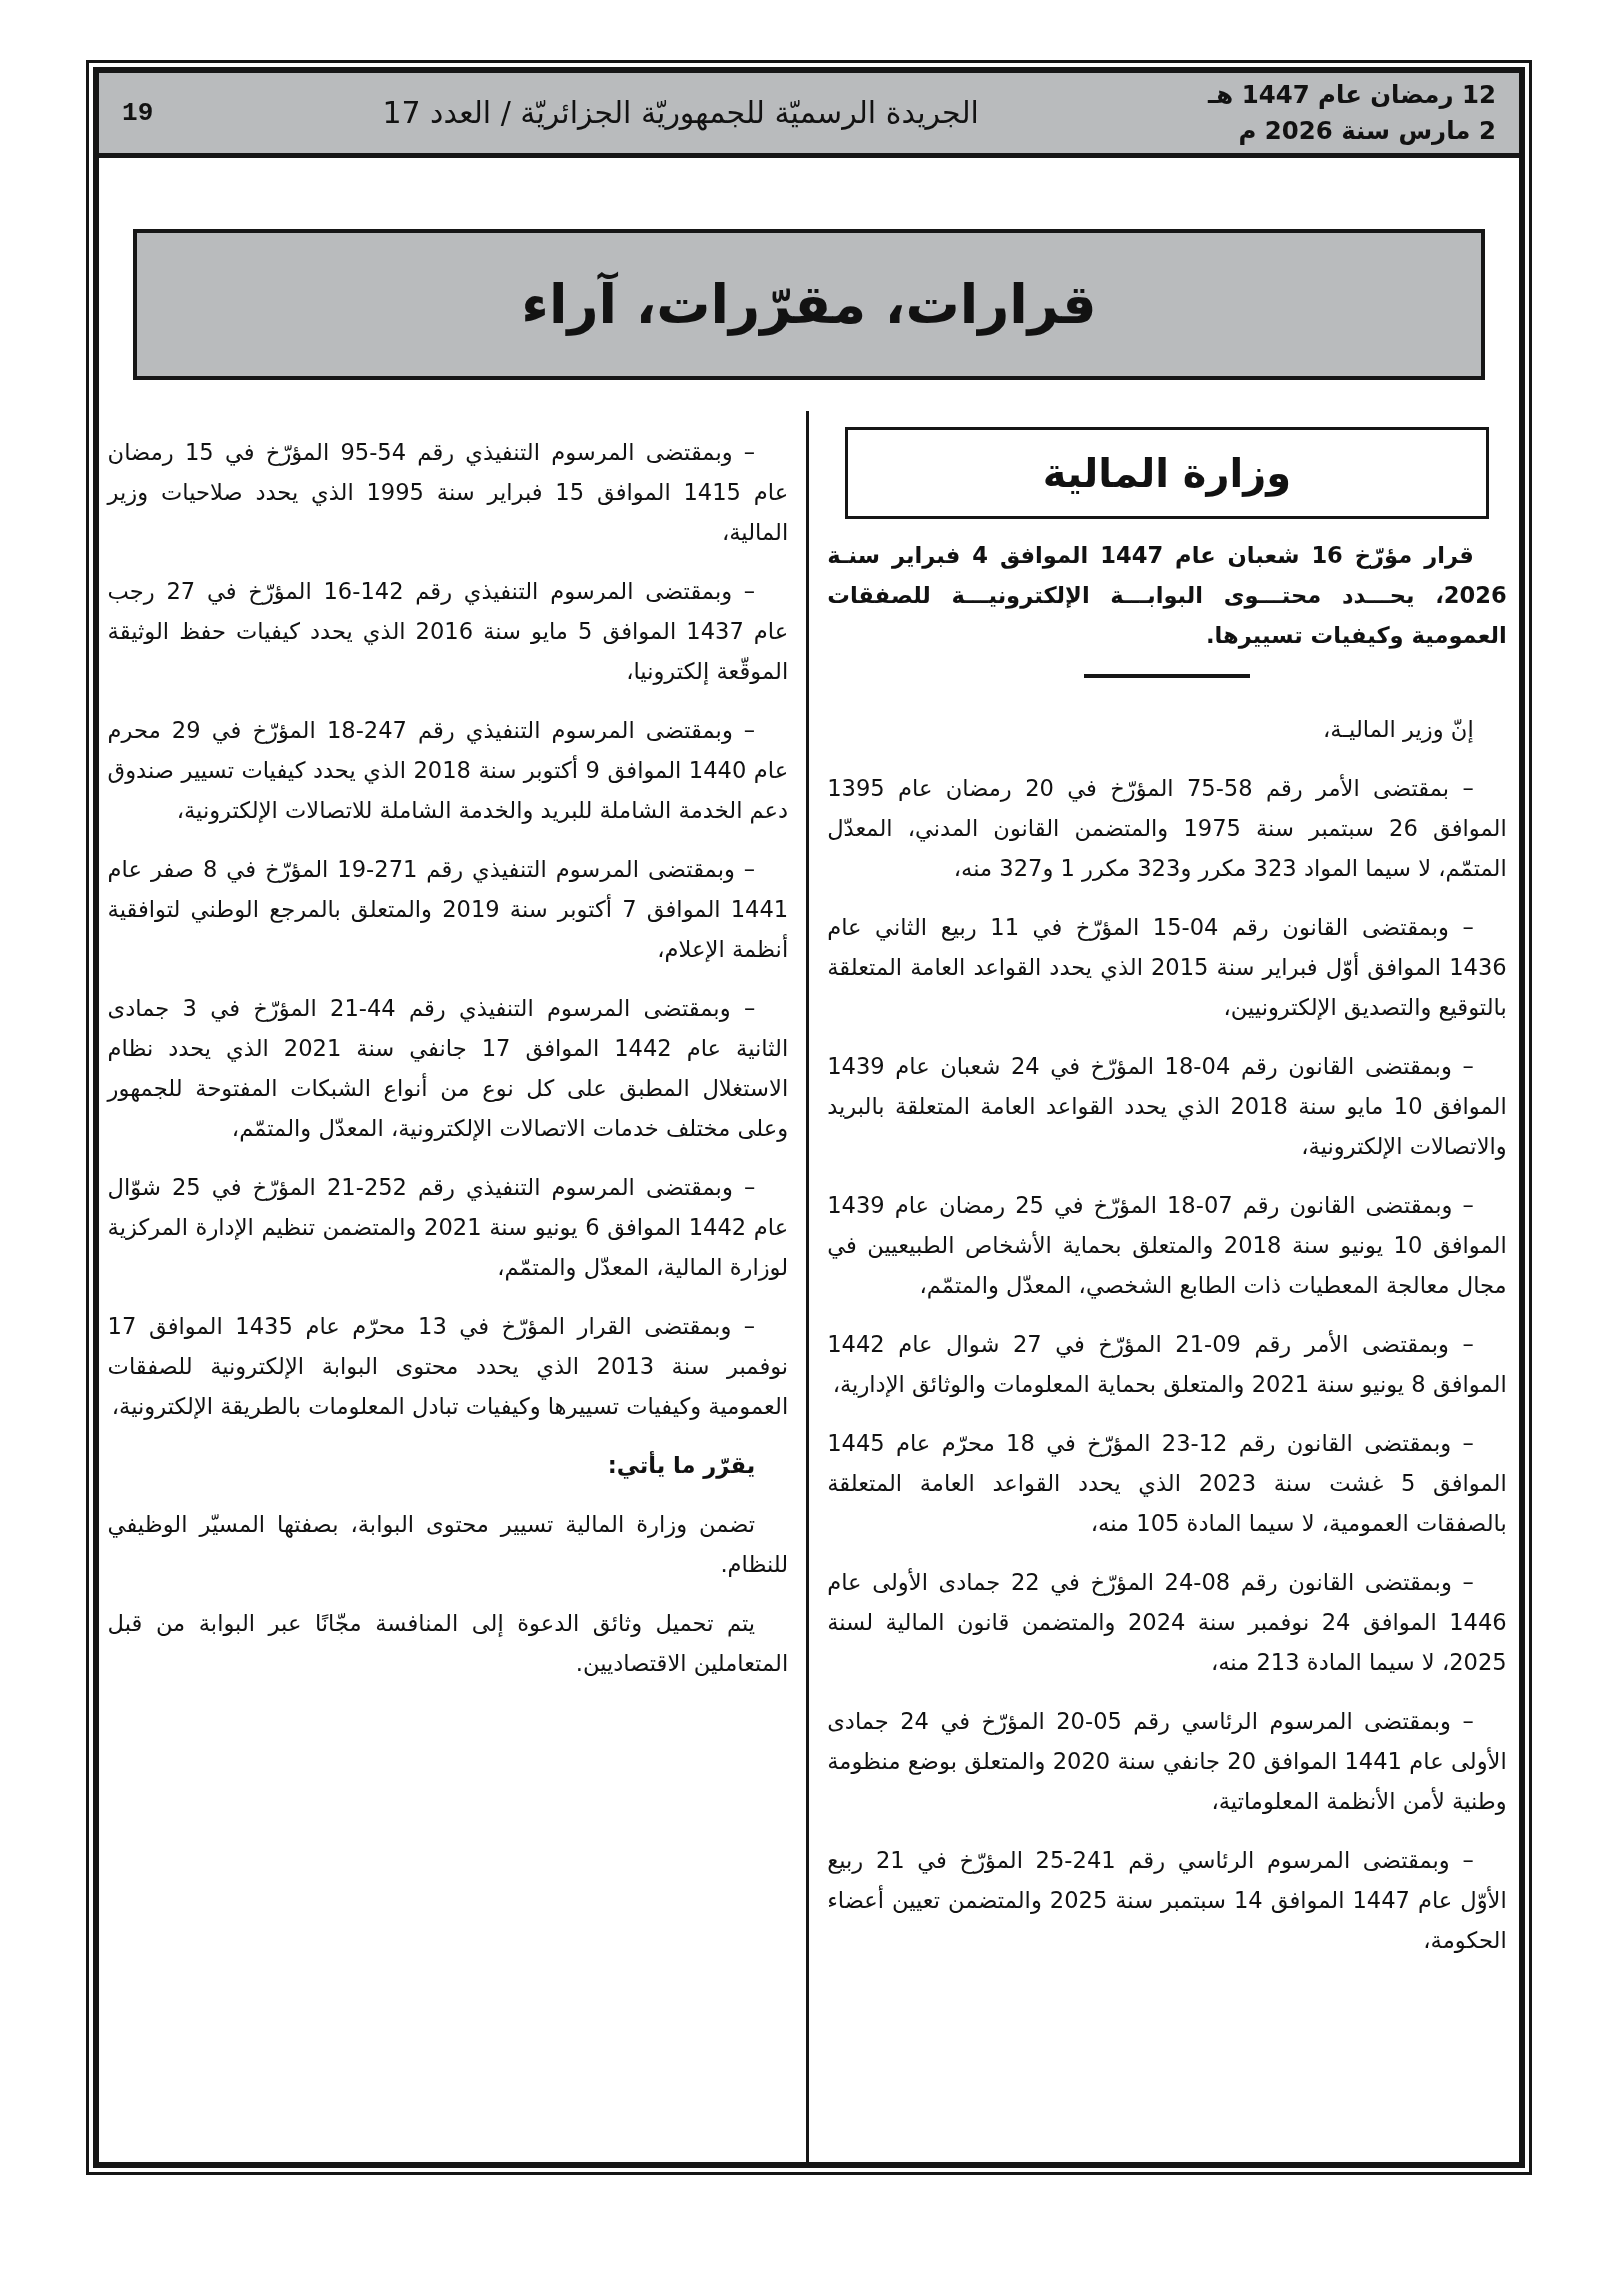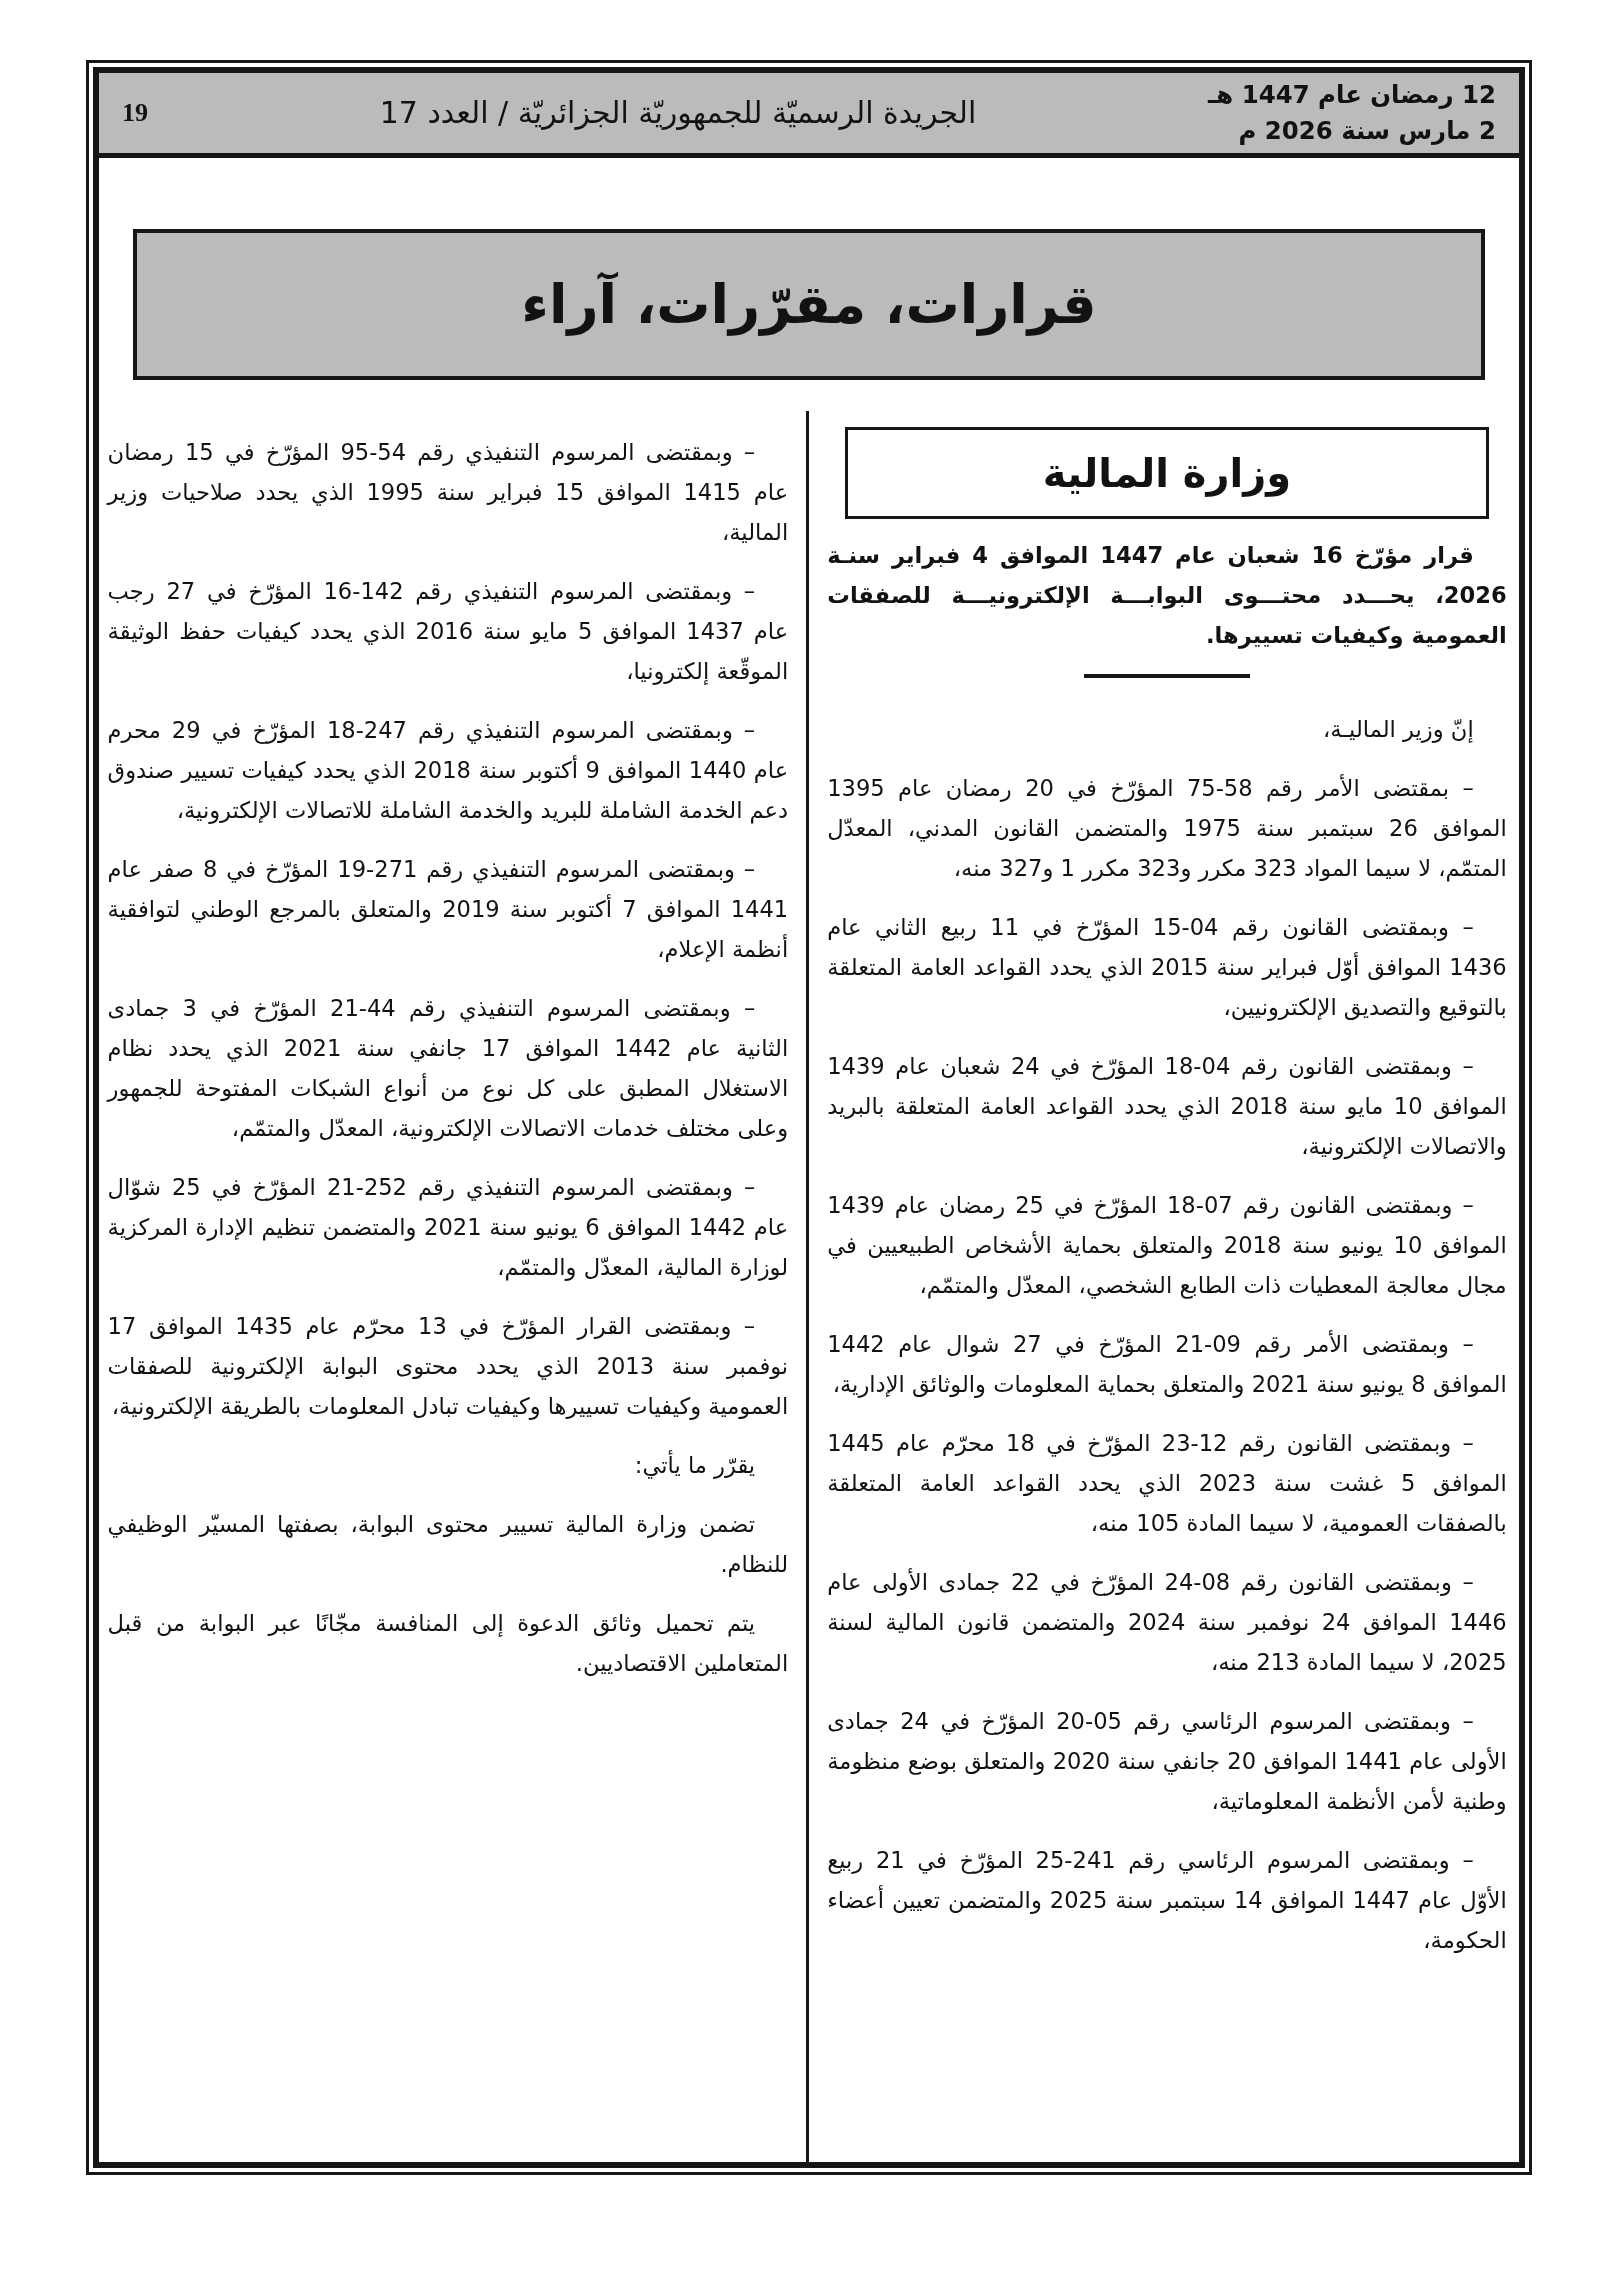--- a/index.html
+++ b/index.html
@@ -31,21 +31,21 @@
     flex: none;
     height: 85px;
     background: #b9bbbd;
     border-bottom: 5.4px solid #161616;
     box-sizing: border-box;
     display: flex; align-items: center; justify-content: space-between;
     padding: 0 23.5px;
   }
   .date-block { font-weight: bold; font-size: 24.4px; line-height: 1.45; text-align: right; white-space: nowrap; }
   .journal-title { font-weight: normal; font-size: 30px; white-space: nowrap; }
-  .page-number { font-weight: bold; font-size: 26px; font-family: Liberation Serif, serif; }
+  .page-number { font-weight: bold; font-size: 26px; font-family: Liberation Mono, monospace; }
   .banner {
     flex: none;
     margin: 71px 34px 0;
     height: 143px;
     background: #b9bbbd;
     border: 4.5px solid #161616;
     display: flex; align-items: center; justify-content: center;
   }
   .banner-title { font-weight: bold; font-size: 54px; letter-spacing: 0.9px; }
   .columns {
@@ -70,21 +70,21 @@
     padding: 20px 7.2px;
     text-align: center;
   }
   .ministry-box .ministry-label { font-weight: bold; font-size: 40px; }
   .decree-title { font-weight: bold; font-size: 23.5px; line-height: 44px; }
   .separator {
     width: 166px; height: 4.5px; background: #161616;
     margin: 12.7px auto 31px;
   }
   .intro-par { text-indent: 38px; }
-  .decision-heading { font-weight: normal; font-size: 24.4px; text-indent: 42px; }
+  .decision-heading { font-weight: bold; font-size: 24.4px; text-indent: 42px; }
   .art-label { font-weight: bold; margin-left: 9px; }
 </style>
 </head>
 <body>
 
 <div class="frame-outer">
   <div class="frame-inner">
 
     <div class="header-band">
       <div class="date-block">

